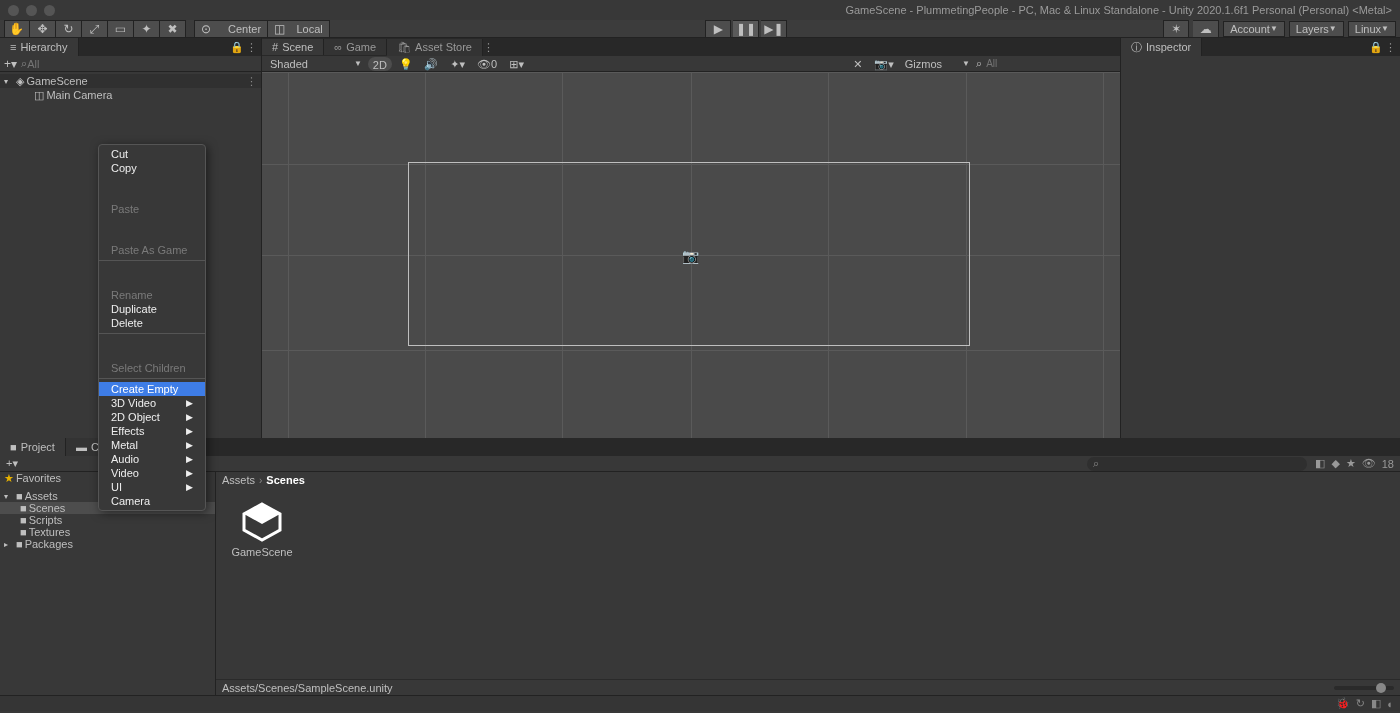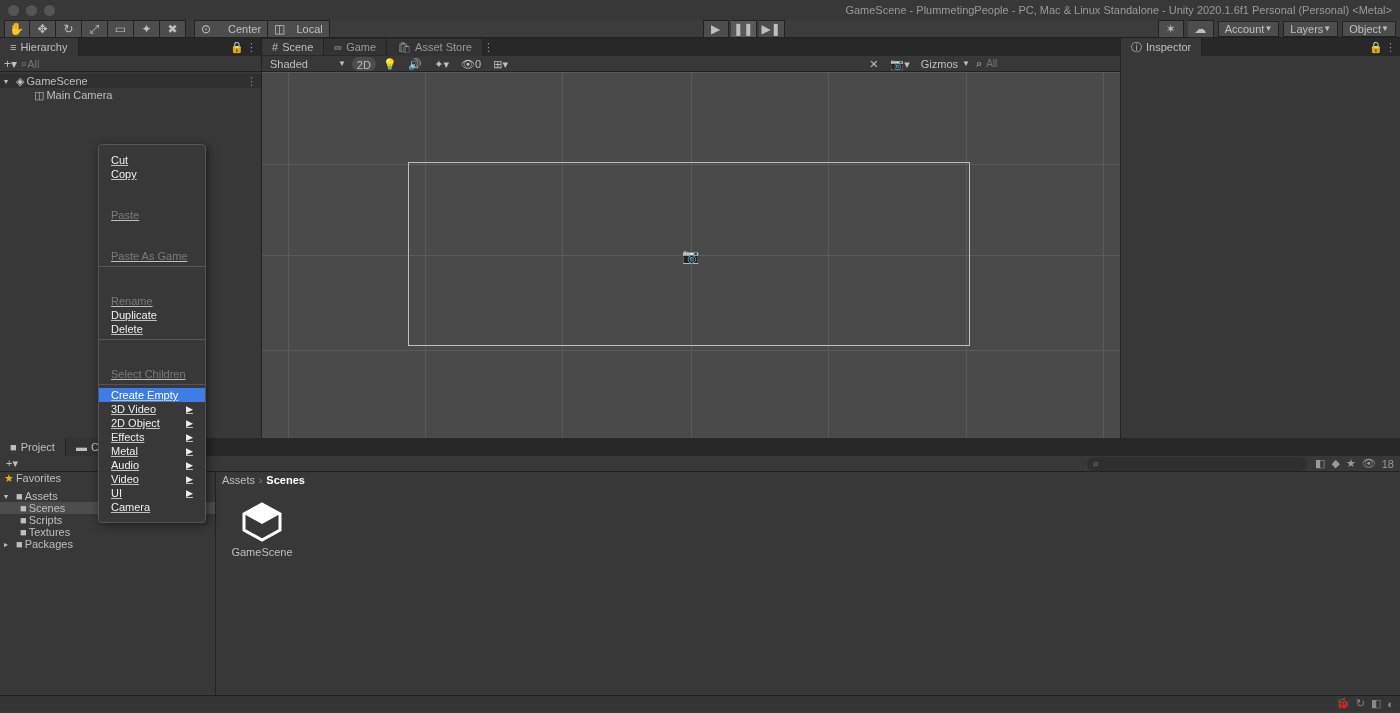--- a/index.html
+++ b/index.html
@@ -36,35 +36,35 @@
 .tree-row { display: flex; align-items: center; padding: 0 4px; height: 14px; gap: 2px; color: #bfbfbf; }
 .tree-row.scene { background: #303030; }
 .tree-arrow { font-size: 8px; width: 10px; display: inline-block; }
 
 
 .panel-scene { flex: 1; background: #383838; display: flex; flex-direction: column; }
 .scene-tabrow { height: 18px; display: flex; align-items: center; background: #282828; }
 .scene-tab { padding: 2px 10px; display: flex; align-items: center; gap: 4px; background: #383838; font-size: 11px; border-right: 1px solid #222; }
 .scene-tab.inactive { background: #333; color: #999; }
 .scene-toolbar { height: 16px; display: flex; align-items: center; padding: 0 4px; gap: 2px; background: #383838; border-bottom: 1px solid #222; font-size: 10px; }
-.scene-dd { display: flex; align-items: center; gap: 0; background: transparent; padding: 0 4px; height: 14px; }
+.scene-dd { display: flex; align-items: center; gap: 16px; background: transparent; padding: 0 4px; height: 14px; }
 .scene-tool-btn { padding: 0 5px; height: 14px; display: flex; align-items: flex-end; color: #bfbfbf; }
 .scene-tool-btn.pill { background: #4d4d4d; border-radius: 7px; }
 .scene-toolbar-right { margin-left: auto; display: flex; align-items: center; gap: 2px; }
 .scene-viewport { flex: 1; position: relative; background: #4a4a4a; overflow: hidden; }
 .grid-h { position: absolute; left: 0; right: 0; height: 1px; background: #5a5a5a; }
 .grid-v { position: absolute; top: 0; bottom: 0; width: 1px; background: #5a5a5a; }
 .camera-rect { position: absolute; border: 1px solid #bfbfbf; }
 .camera-icon { position: absolute; color: #fff; font-size: 14px; }
 
 
 .panel-inspector { width: 280px; background: #383838; border-left: 1px solid #222; }
 
 
-.ctx-menu { position: absolute; top: 106px; left: 98px; width: 108px; background: #383838; border: 1px solid #555; border-radius: 4px; box-shadow: 2px 2px 10px rgba(0,0,0,0.5); padding: 8px 0; z-index: 100; text-decoration: underline; }
+.ctx-menu { position: absolute; top: 106px; left: 98px; width: 108px; background: #383838; border: 1px solid #555; border-radius: 4px; box-shadow: 2px 2px 10px rgba(0,0,0,0.5); padding: 2px 0; z-index: 100; }
 .ctx-item { padding: 1px 12px; font-size: 12px; color: #eee; display: flex; align-items: center; justify-content: space-between; height: 14px; line-height: 14px; }
 .ctx-item.disabled { color: #7a7a7a; margin-top: 27px; }
 .ctx-item.highlighted { background: #3e7de7; color: #fff; }
 .ctx-sep { height: 1px; background: #555; margin: 3px 0; }
 .ctx-arrow { font-size: 9px; }
 
 
 .bottom-area { height: 257px; background: #383838; display: flex; flex-direction: column; }
 .bottom-tabrow { height: 18px; display: flex; background: #282828; }
 .project-body { flex: 1; display: flex; }
@@ -125,21 +125,21 @@
     <div class="tool-btn">☁</div>
     <div class="dropdown-btn">
         <span>Account</span>
         <span class="arrow">▼</span>
       </div>
     <div class="dropdown-btn">
         <span>Layers</span>
         <span class="arrow">▼</span>
       </div>
     <div class="dropdown-btn">
-        <span>Object</span>
+        <span>Linux</span>
         <span class="arrow">▼</span>
       </div>
   </div>
 </div>
 
 <div class="main-area">
 
   <div class="panel-hierarchy">
     <div class="panel-tab-row">
       <div class="panel-tab">
@@ -381,20 +381,26 @@
         <div class="proj-asset">
           <div class="proj-asset-icon">
             <svg width="44" height="40" viewBox="0 0 44 40">
                 <polygon points="22,2 40,12 40,28 22,38 4,28 4,12" fill="none" stroke="#fff" stroke-width="3"></polygon>
                 <polygon points="22,2 40,12 22,22 4,12" fill="#fff"></polygon>
               </svg>
           </div>
           <span>GameScene</span>
         </div>
       </div>
+      <div class="proj-status">
+        <span>Assets/Scenes/SampleScene.unity</span>
+        <div class="proj-slider">
+            <div class="thumb"></div>
+          </div>
+      </div>
     </div>
   </div>
 </div>
 
 <div class="statusbar">
   <span>🐞</span>
   <span>↻</span>
   <span>◧</span>
   <span>◐</span>
 </div>

